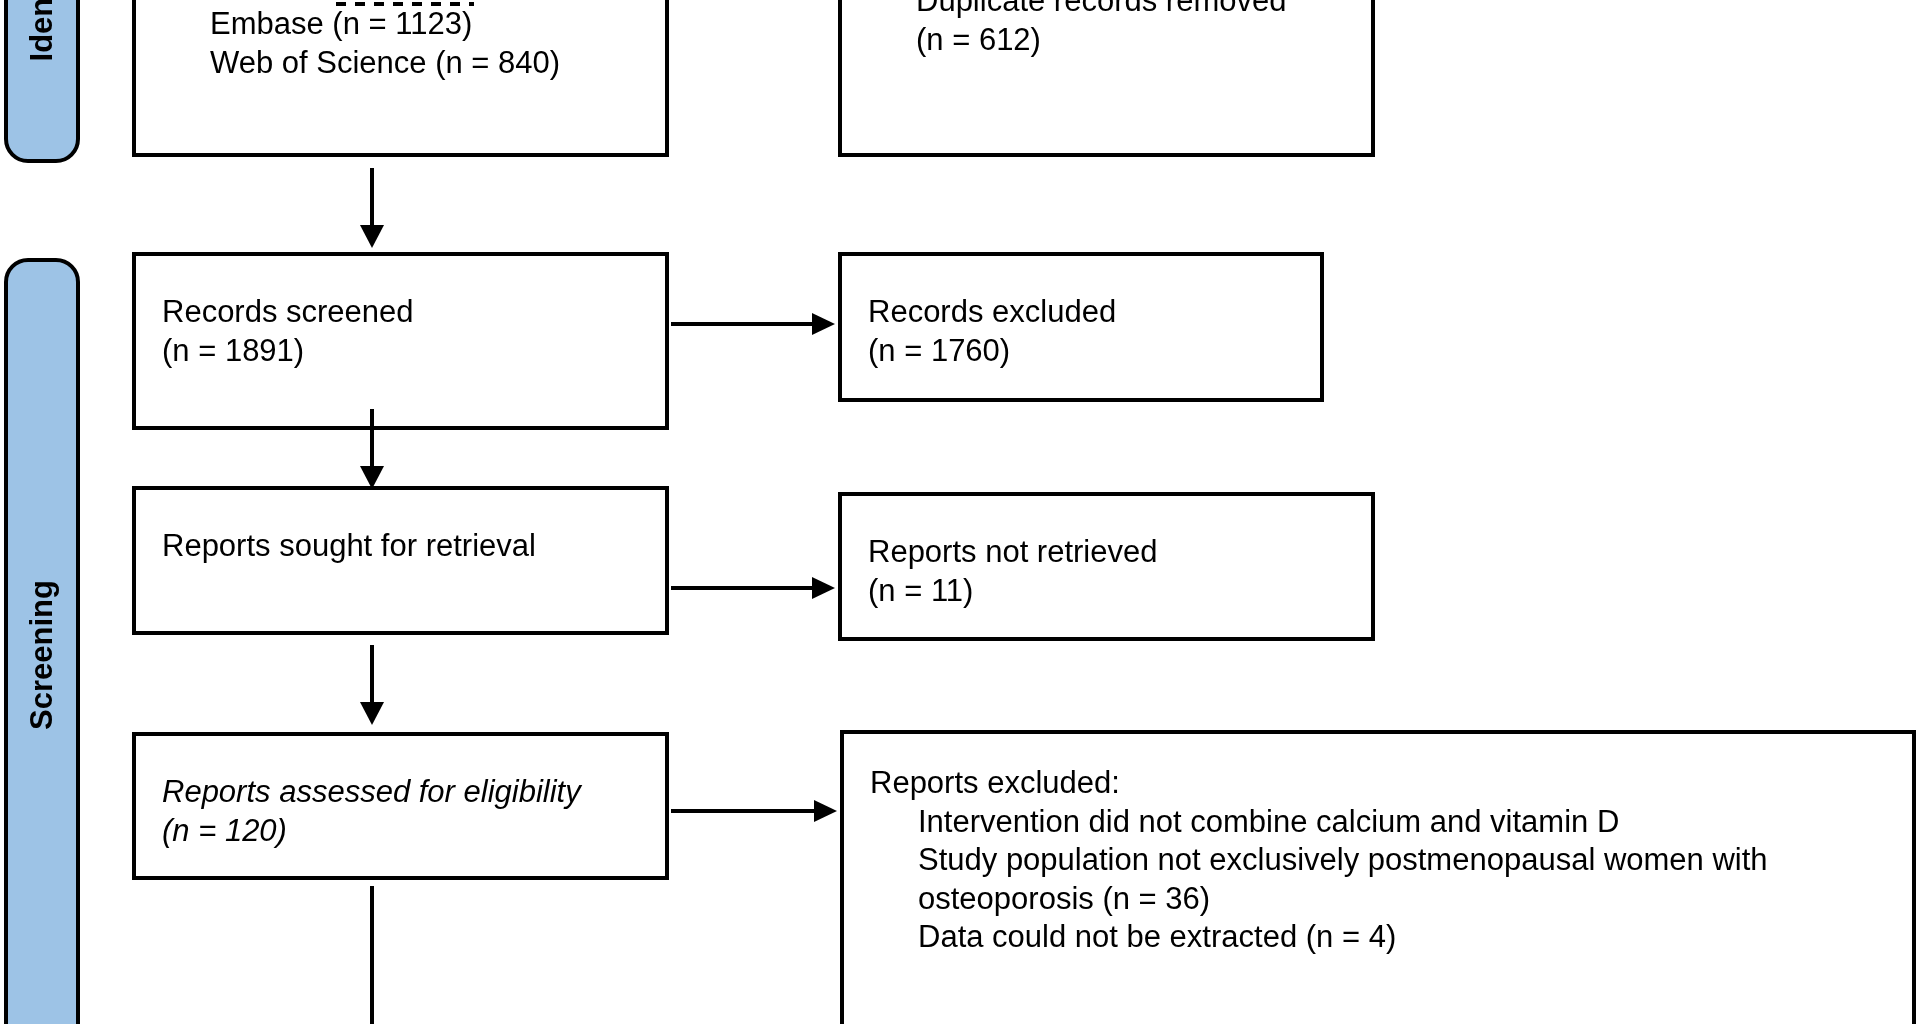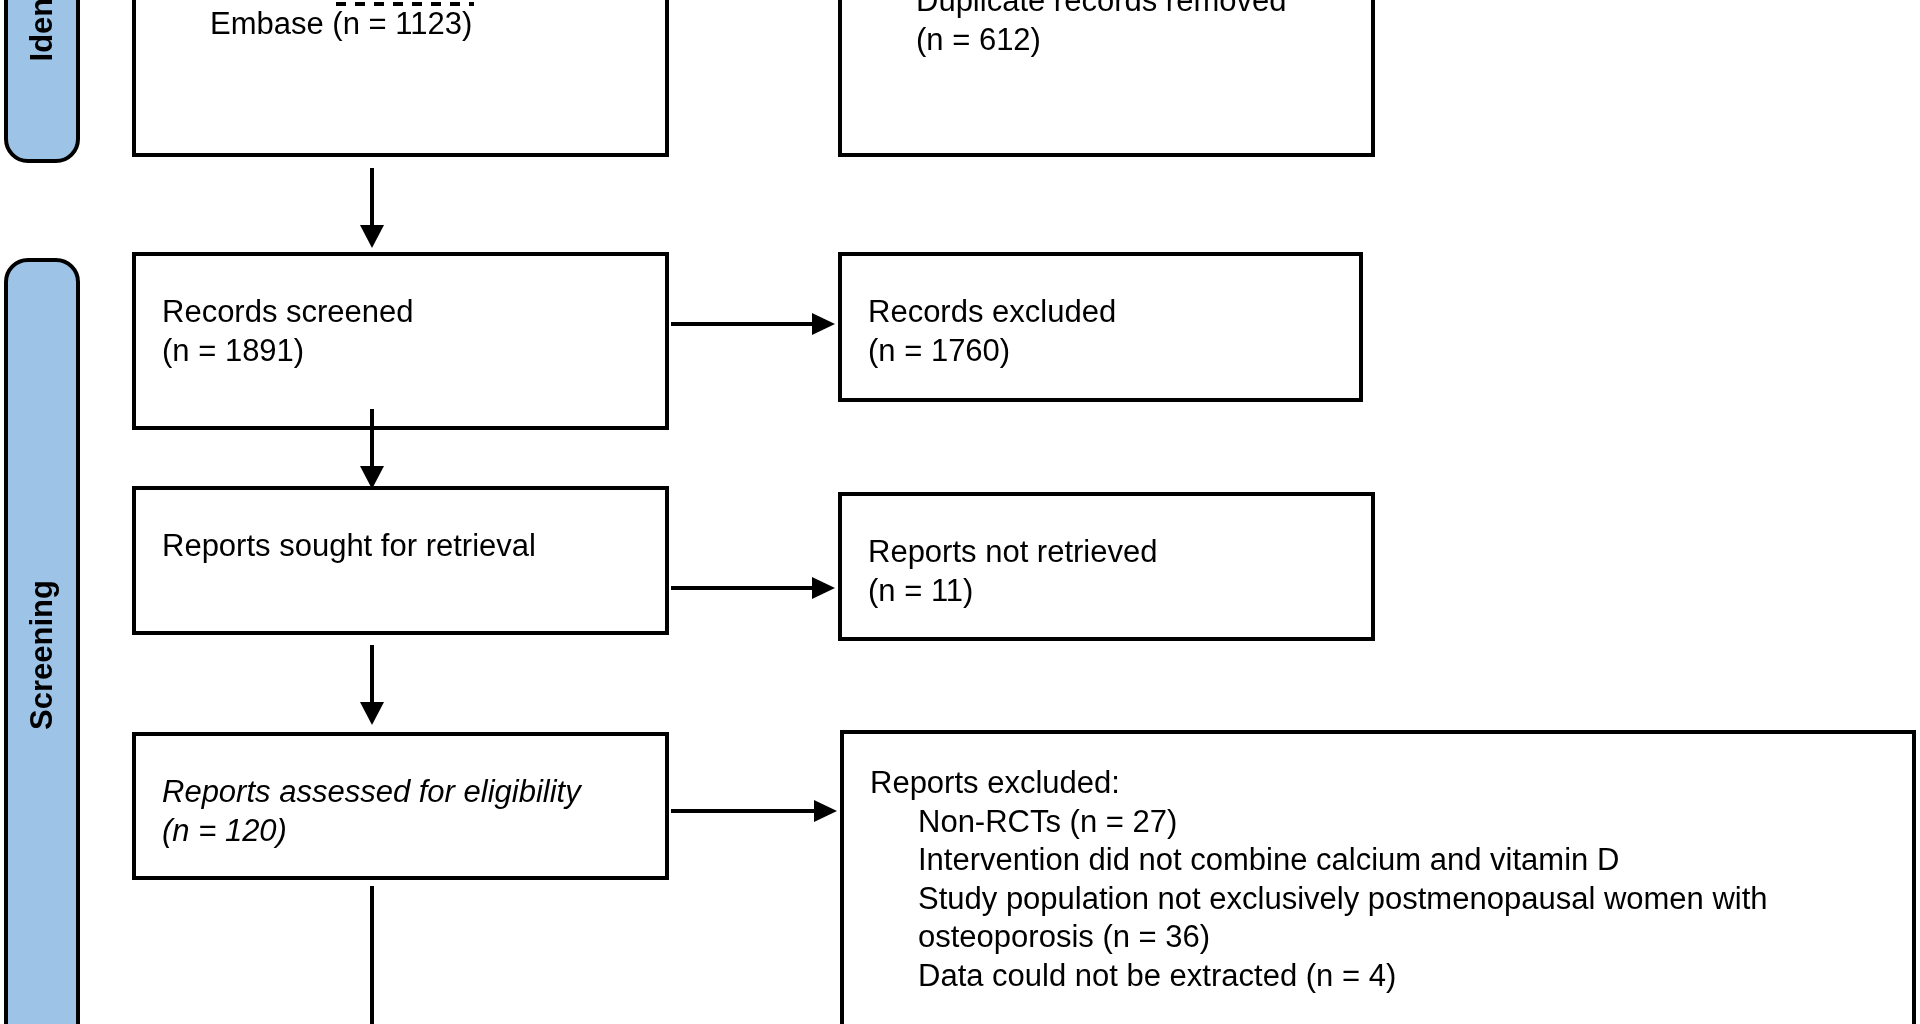--- a/index.html
+++ b/index.html
@@ -50,38 +50,39 @@
   </div>
 
   <div class="tab" style="left:4px;top:258px;width:76px;height:794px;">
     <span class="tab-label">Screening</span>
   </div>
 
   <div class="fbox" style="left:132px;top:-75px;width:537px;height:232px;">
     <div class="remnant" style="left:200px;top:73px;width:138px;"></div>
     <div class="btext" style="left:26px;top:76px;">
         <div class="tline ind">Embase (n = 1123)</div>
+        <div class="tline ind">Web of Science (n = 840)</div>
       </div>
   </div>
 
   <div class="fbox" style="left:838px;top:-75px;width:537px;height:232px;">
     <div class="btext" style="left:26px;top:53px;">
         <div class="tline ind">Duplicate records removed</div>
         <div class="tline ind">(n = 612)</div>
       </div>
   </div>
 
   <div class="fbox" style="left:132px;top:252px;width:537px;height:178px;">
     <div class="btext" style="left:26px;top:37px;">
         <div class="tline">Records screened</div>
         <div class="tline">(n = 1891)</div>
       </div>
   </div>
 
-  <div class="fbox" style="left:838px;top:252px;width:525px;height:150px;">
+  <div class="fbox" style="left:838px;top:252px;width:486px;height:150px;">
     <div class="btext" style="left:26px;top:37px;">
         <div class="tline">Records excluded</div>
         <div class="tline">(n = 1760)</div>
       </div>
   </div>
 
   <div class="fbox" style="left:132px;top:486px;width:537px;height:149px;">
     <div class="btext" style="left:26px;top:37px;">
         <div class="tline">Reports sought for retrieval</div>
       </div>
@@ -97,21 +98,20 @@
   <div class="fbox" style="left:132px;top:732px;width:537px;height:148px;font-style:italic;">
     <div class="btext" style="left:26px;top:37px;">
         <div class="tline">Reports assessed for eligibility</div>
         <div class="tline">(n = 120)</div>
       </div>
   </div>
 
   <div class="fbox" style="left:840px;top:730px;width:1076px;height:340px;">
     <div class="btext" style="left:26px;top:30px;">
         <div class="tline">Reports excluded:</div>
-        <div class="tline ind">Non-RCTs (n = 27)</div>
         <div class="tline ind">Intervention did not combine calcium and vitamin D</div>
         <div class="tline ind">Study population not exclusively postmenopausal women with</div>
         <div class="tline ind">osteoporosis (n = 36)</div>
         <div class="tline ind">Data could not be extracted (n = 4)</div>
       </div>
   </div>
 
   <div class="vline" style="left:370px;top:168px;height:58px;"></div>
   <div class="head-down" style="left:360px;top:225px;"></div>
 

